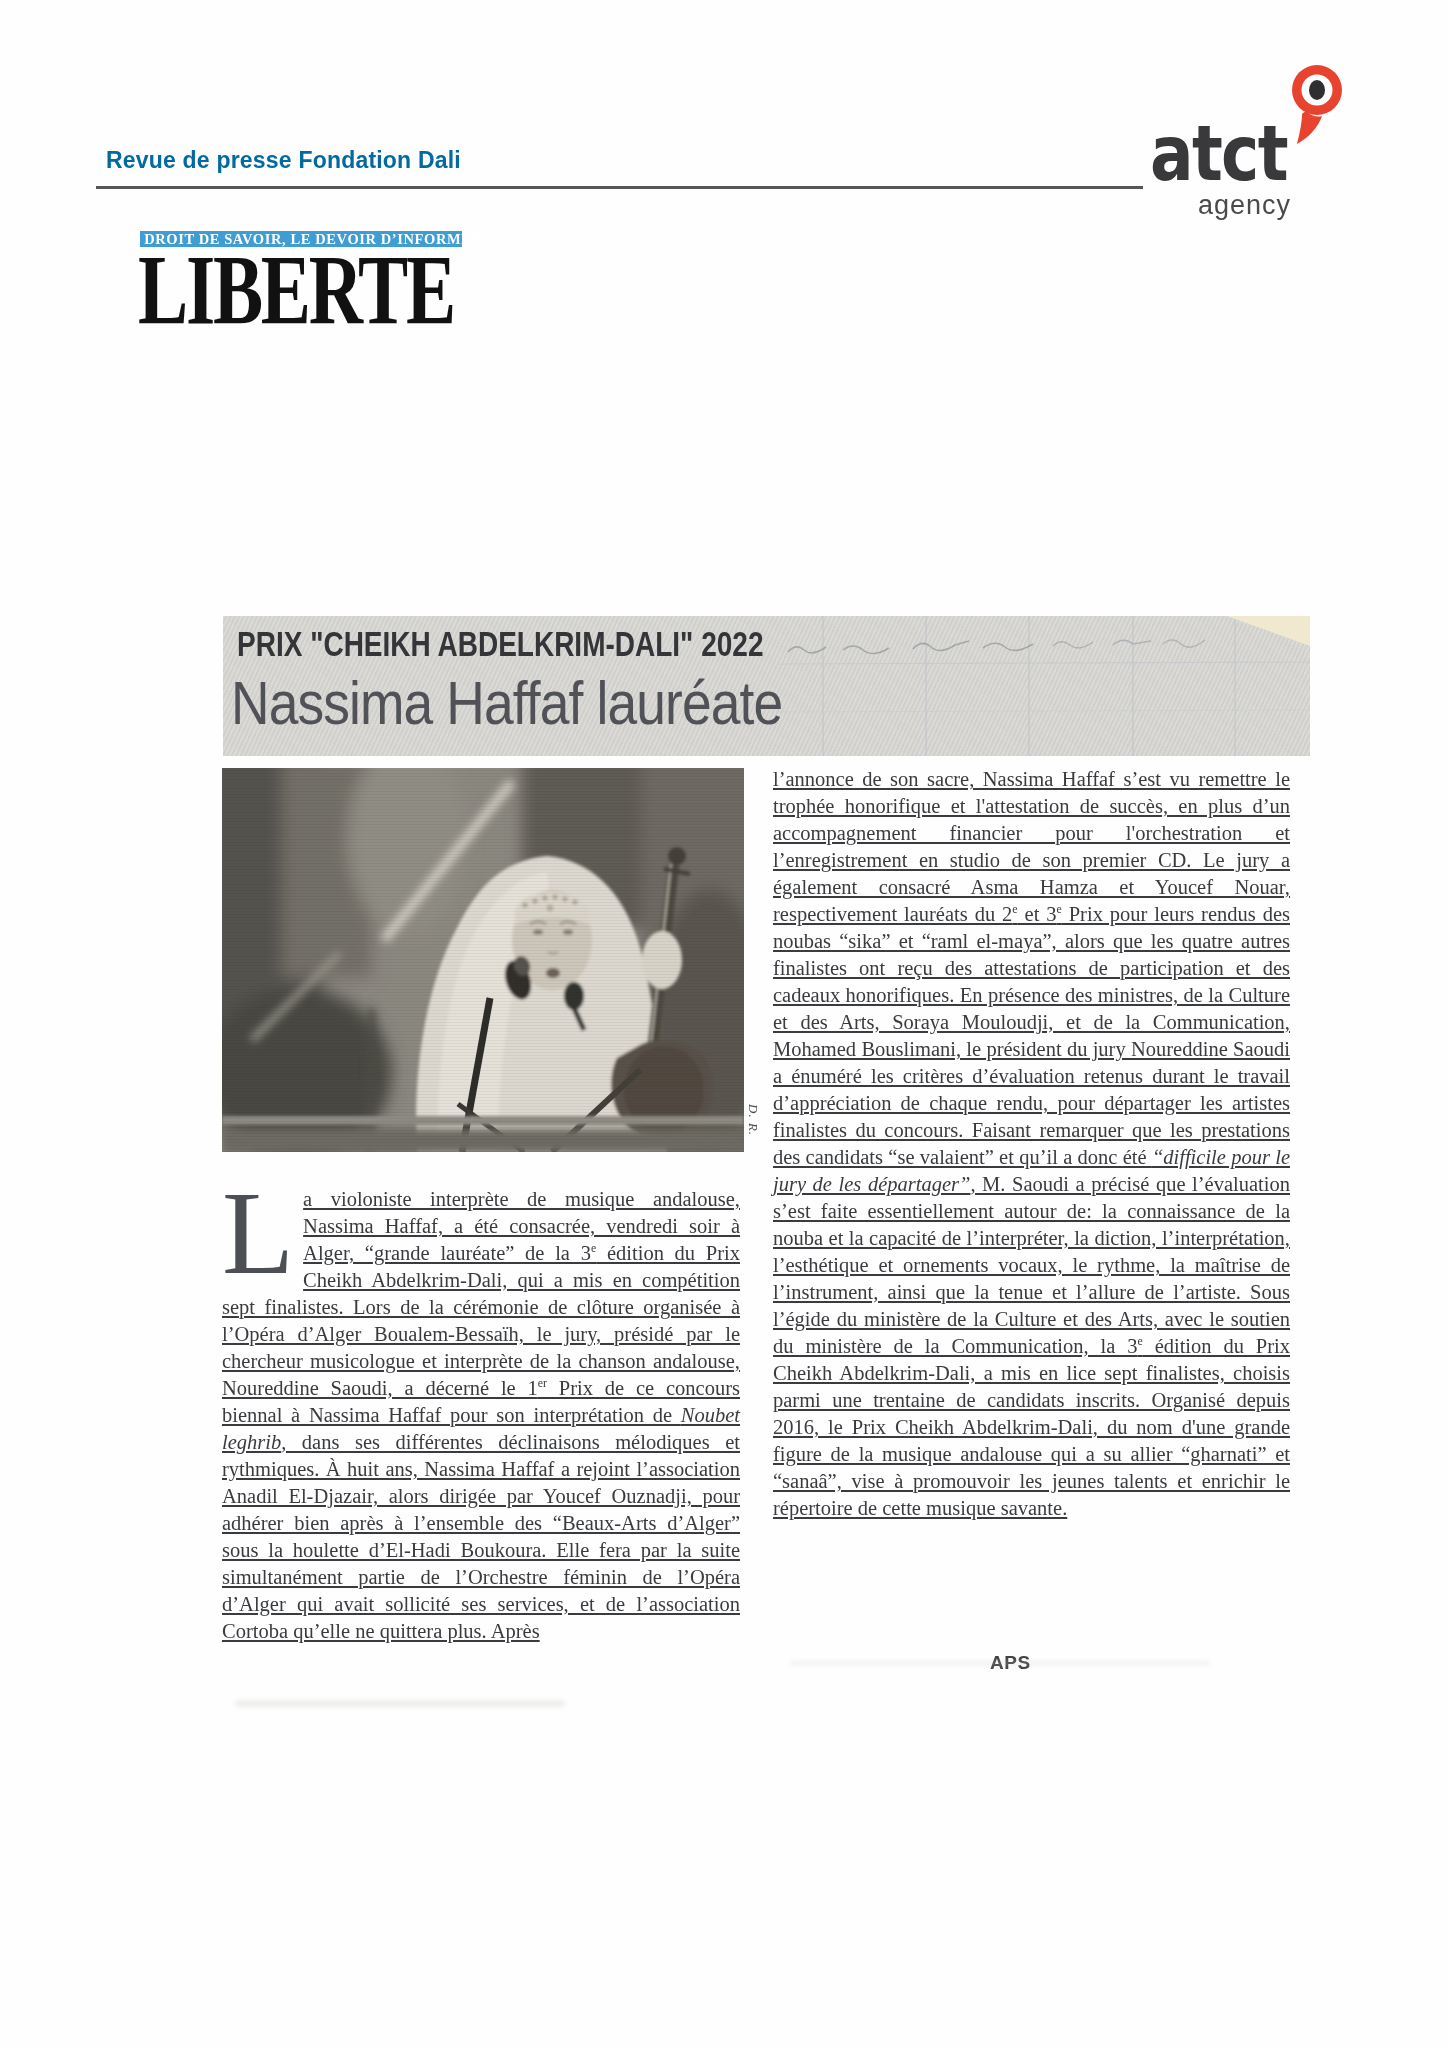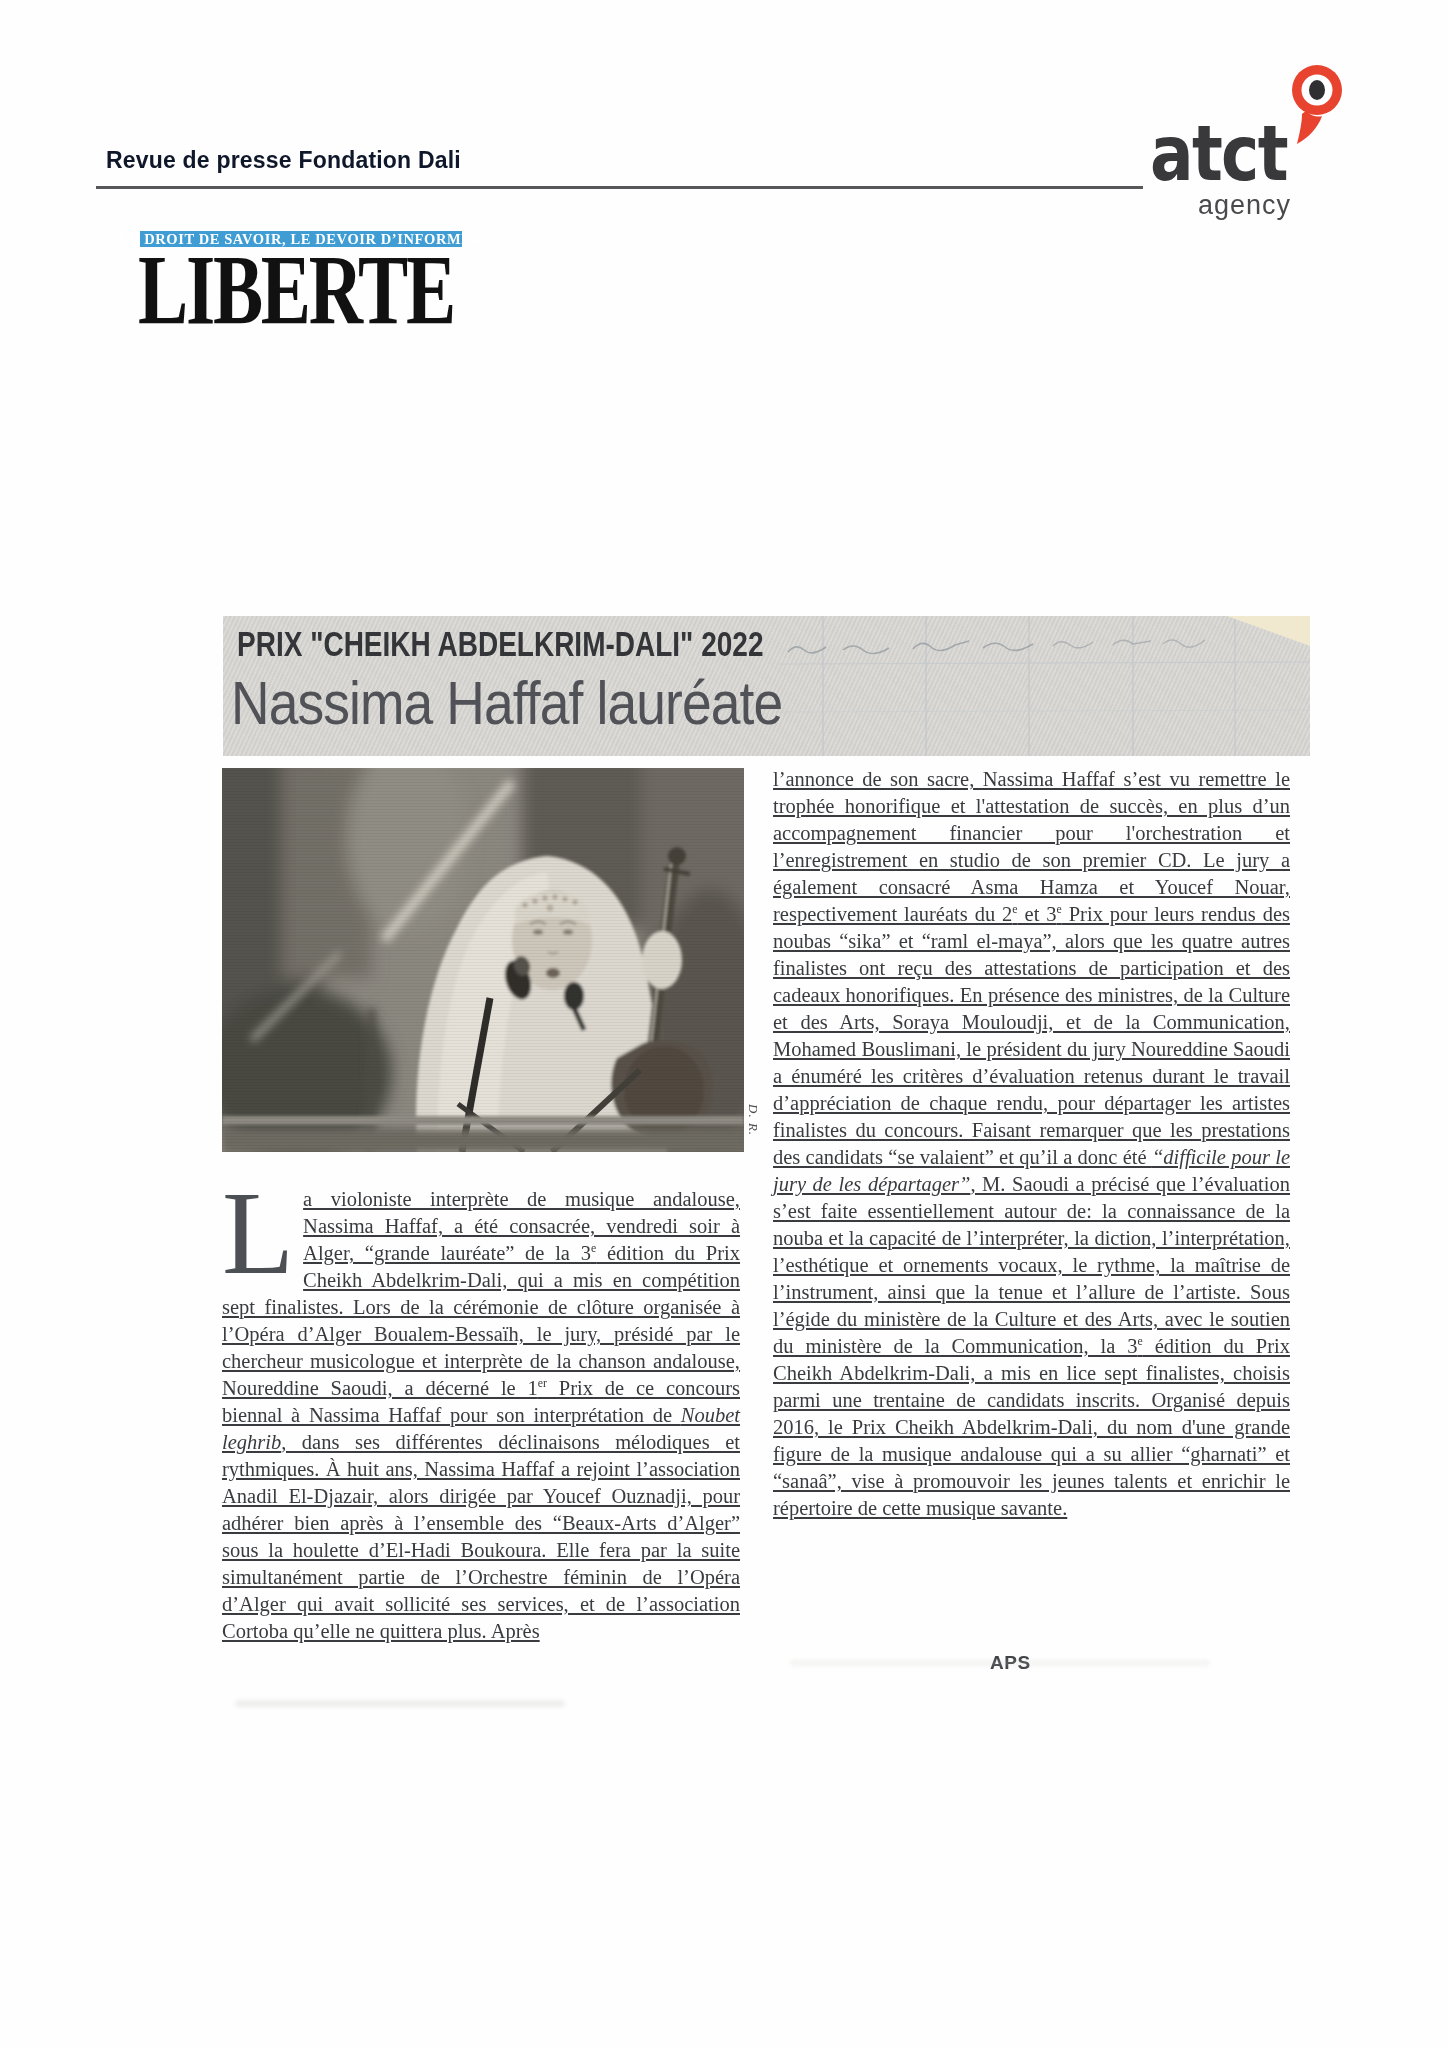--- a/index.html
+++ b/index.html
@@ -1,21 +1,21 @@
 <!DOCTYPE html>
 <html><head>
 <meta charset="utf-8">
 <style>
   html,body{margin:0;padding:0;}
   body{background:#e9e9e9;font-family:"Liberation Sans",sans-serif;}
   .page{position:relative;width:1448px;height:2048px;background:#fefefe;overflow:hidden;margin:0 auto;}
 
   
   .header-title{position:absolute;left:106px;top:147px;font-size:23px;font-weight:600;
-    color:#0f172a;letter-spacing:.2px;}
+    color:#0369a1;letter-spacing:.2px;}
   .header-rule{position:absolute;left:96px;top:186px;width:1047px;height:3px;background:#57575a;}
 
   
   .atct-wordmark{position:absolute;left:1150px;top:120px;font-family:"DejaVu Sans",sans-serif;
     font-weight:700;font-size:76px;line-height:68px;color:#39383b;letter-spacing:-2px;
     transform:scaleX(.85);transform-origin:left top;}
   .atct-sub{position:absolute;left:1198px;top:190px;font-size:27px;color:#4a4a4d;letter-spacing:1px;}
   .pin-svg{position:absolute;left:1284px;top:56px;}
 
   

